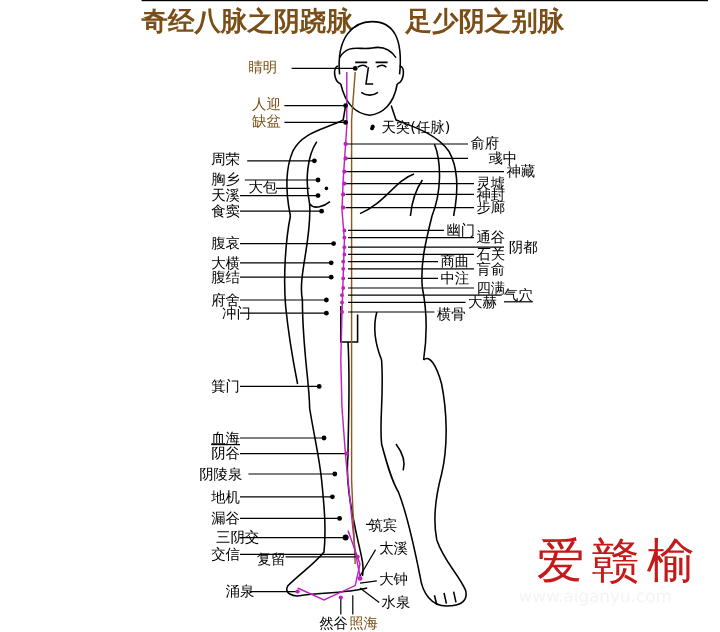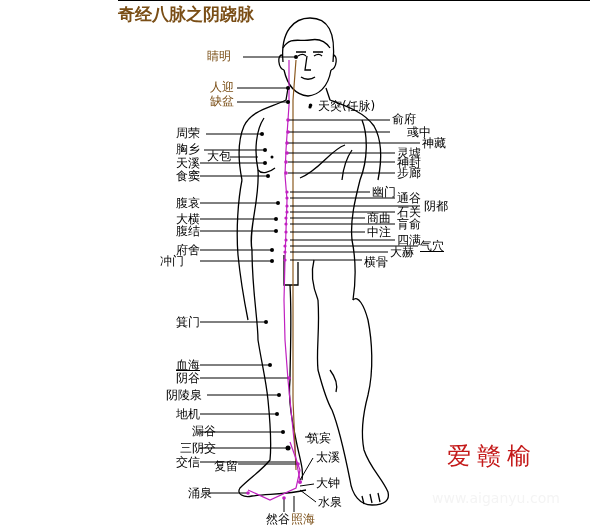--- a/index.html
+++ b/index.html
@@ -1,30 +1,31 @@
 <!DOCTYPE html>
 <html><head>
 <meta charset="utf-8">
 <style>
   html,body{margin:0;padding:0;background:#fff;}
   #stage{position:relative;width:600px;height:527px;overflow:hidden;background:#fff;font-family:"DejaVu Sans",sans-serif;}
-  .title{position:absolute;top:3px;font-size:17px;font-weight:bold;color:#7a4e16;letter-spacing:0px;}
+  .title{position:absolute;top:3px;font-size:22px;font-weight:bold;color:#7a4e16;letter-spacing:0px;}
   .topline{position:absolute;left:118px;top:0;width:472px;height:1px;background:#000;}
   .lbl{position:absolute;font-size:12px;line-height:13px;color:#000;white-space:nowrap;}
   .lbl.brown{color:#7a4e16;}
   svg{position:absolute;left:0;top:0;}
-  .sig{position:absolute;left:447px;top:440px;font-family:Liberation Mono, monospace;font-size:24px;color:#c41a1a;letter-spacing:6px;}
+  .sig{position:absolute;left:447px;top:440px;font-family:Liberation Mono, monospace;font-size:40px;color:#c41a1a;letter-spacing:6px;}
   .wm{position:absolute;left:432px;top:490px;font-size:14px;color:#f4f4f4;}
 </style>
 </head>
 <body>
 
 <div id="stage">
   <div class="topline"></div>
   <div class="title" style="left:118px;">奇经八脉之阴跷脉</div>
+  <div class="title" style="left:338px;">足少阴之别脉</div>
 
   <svg width="600" height="527" viewBox="0 0 600 527">
     <g fill="none" stroke="#000" stroke-width="1.3">
 
       <path d="M283,62 C280,30 295,18 310,18 C328,18 336,32 333,62"></path>
       <path d="M283,48 C290,36 300,42 310,40 C320,38 326,42 330,48"></path>
       <path d="M282,55 C277,55 278,68 284,70"></path>
       <path d="M333,55 C338,55 337,68 331,70"></path>
       <path d="M284,70 C288,88 298,95 308,96 C318,95 328,88 331,70"></path>
       <path d="M296,52 l10,0 M313,52 l10,0"></path>
@@ -172,40 +173,40 @@
   <div class="lbl" style="left:407px;top:126px;">彧中</div>
   <div class="lbl" style="left:422px;top:137px;">神藏</div>
   <div class="lbl" style="left:397px;top:147px;">灵墟</div>
   <div class="lbl" style="left:397px;top:157px;">神封</div>
   <div class="lbl" style="left:397px;top:167px;">步廊</div>
 
   <div class="lbl" style="left:176px;top:197px;">腹哀</div>
   <div class="lbl" style="left:176px;top:213px;">大横</div>
   <div class="lbl" style="left:176px;top:225px;">腹结</div>
   <div class="lbl" style="left:176px;top:244px;">府舍</div>
-  <div class="lbl" style="left:160px;top:255px;">冲门</div>
+  <div class="lbl" style="left:185px;top:255px;">冲门</div>
 
   <div class="lbl" style="left:372px;top:186px;">幽门</div>
   <div class="lbl" style="left:397px;top:192px;">通谷</div>
   <div class="lbl" style="left:424px;top:200px;">阴都</div>
   <div class="lbl" style="left:397px;top:206px;">石关</div>
   <div class="lbl" style="left:367px;top:212px;">商曲</div>
   <div class="lbl" style="left:397px;top:218px;text-align:center;">肓俞</div>
   <div class="lbl" style="left:367px;top:226px;">中注</div>
   <div class="lbl" style="left:397px;top:234px;">四满</div>
   <div class="lbl" style="left:420px;top:240px;text-decoration:underline;">气穴</div>
   <div class="lbl" style="left:390px;top:246px;">大赫</div>
   <div class="lbl" style="left:364px;top:256px;">横骨</div>
 
   <div class="lbl" style="left:176px;top:316px;">箕门</div>
   <div class="lbl" style="left:176px;top:359px;text-decoration:underline;">血海</div>
   <div class="lbl" style="left:176px;top:372px;">阴谷</div>
   <div class="lbl" style="left:166px;top:389px;">阴陵泉</div>
   <div class="lbl" style="left:176px;top:408px;">地机</div>
-  <div class="lbl" style="left:192px;top:426px;font-family:Liberation Mono, monospace;">漏谷</div>
+  <div class="lbl" style="left:176px;top:426px;">漏谷</div>
   <div class="lbl" style="left:180px;top:442px;">三阴交</div>
   <div class="lbl" style="left:176px;top:456px;">交信</div>
   <div class="lbl" style="left:214px;top:460px;">复留</div>
   <div class="lbl" style="left:307px;top:432px;">筑宾</div>
   <div class="lbl" style="left:316px;top:451px;">太溪</div>
   <div class="lbl" style="left:316px;top:477px;">大钟</div>
   <div class="lbl" style="left:318px;top:496px;">水泉</div>
   <div class="lbl" style="left:188px;top:487px;">涌泉</div>
   <div class="lbl" style="left:266px;top:513px;">然谷</div>
   <div class="lbl brown" style="left:291px;top:513px;">照海</div>

